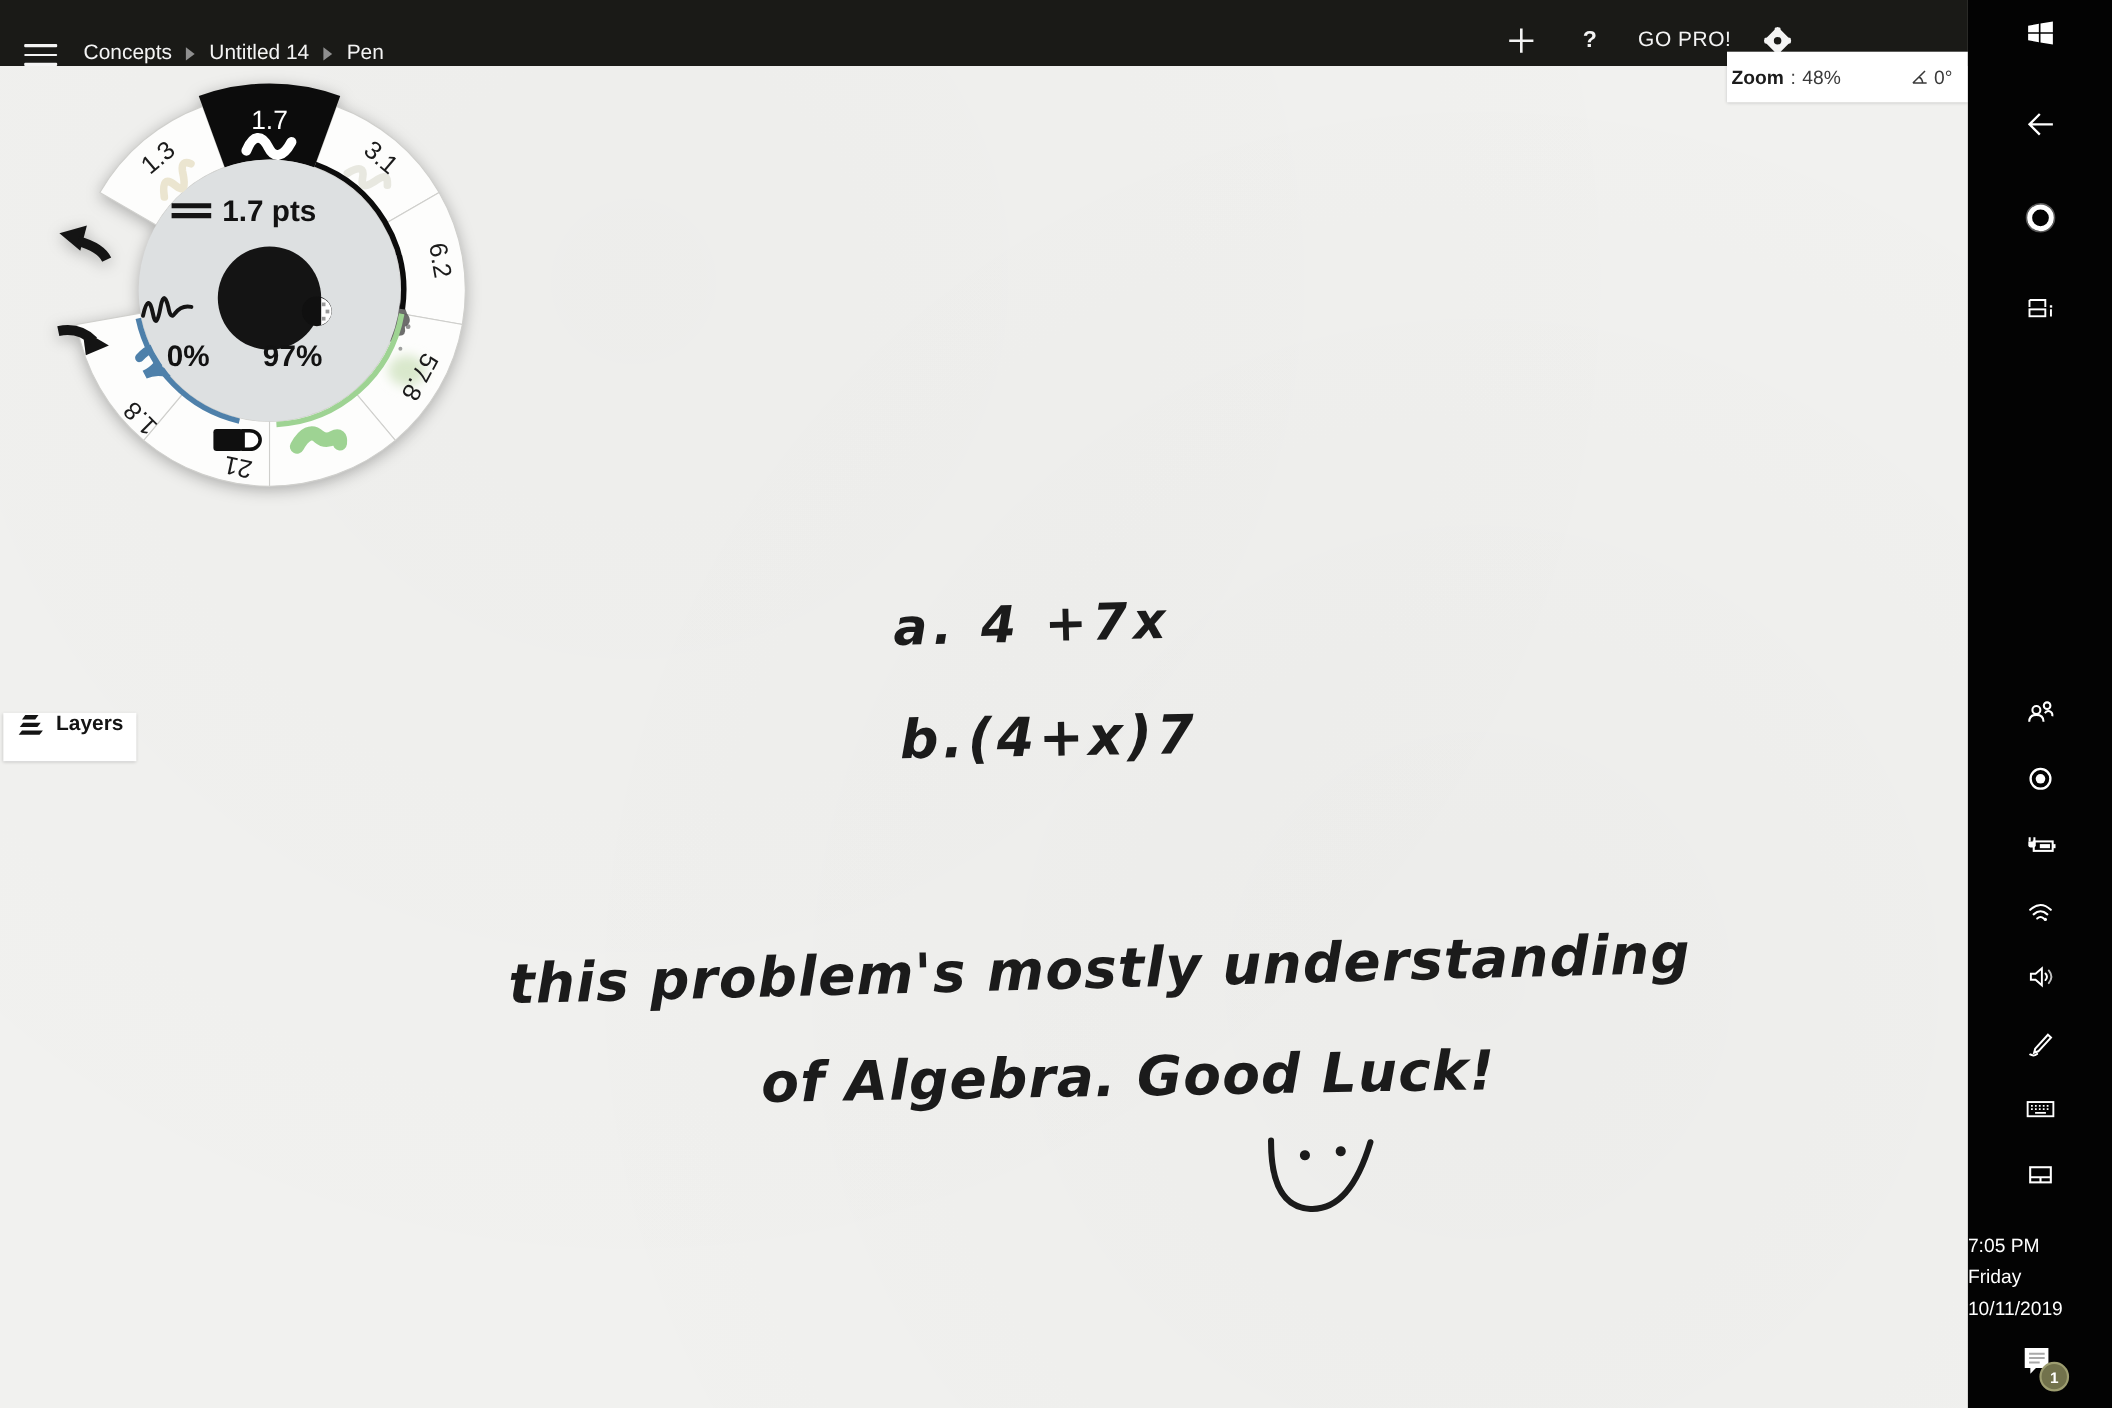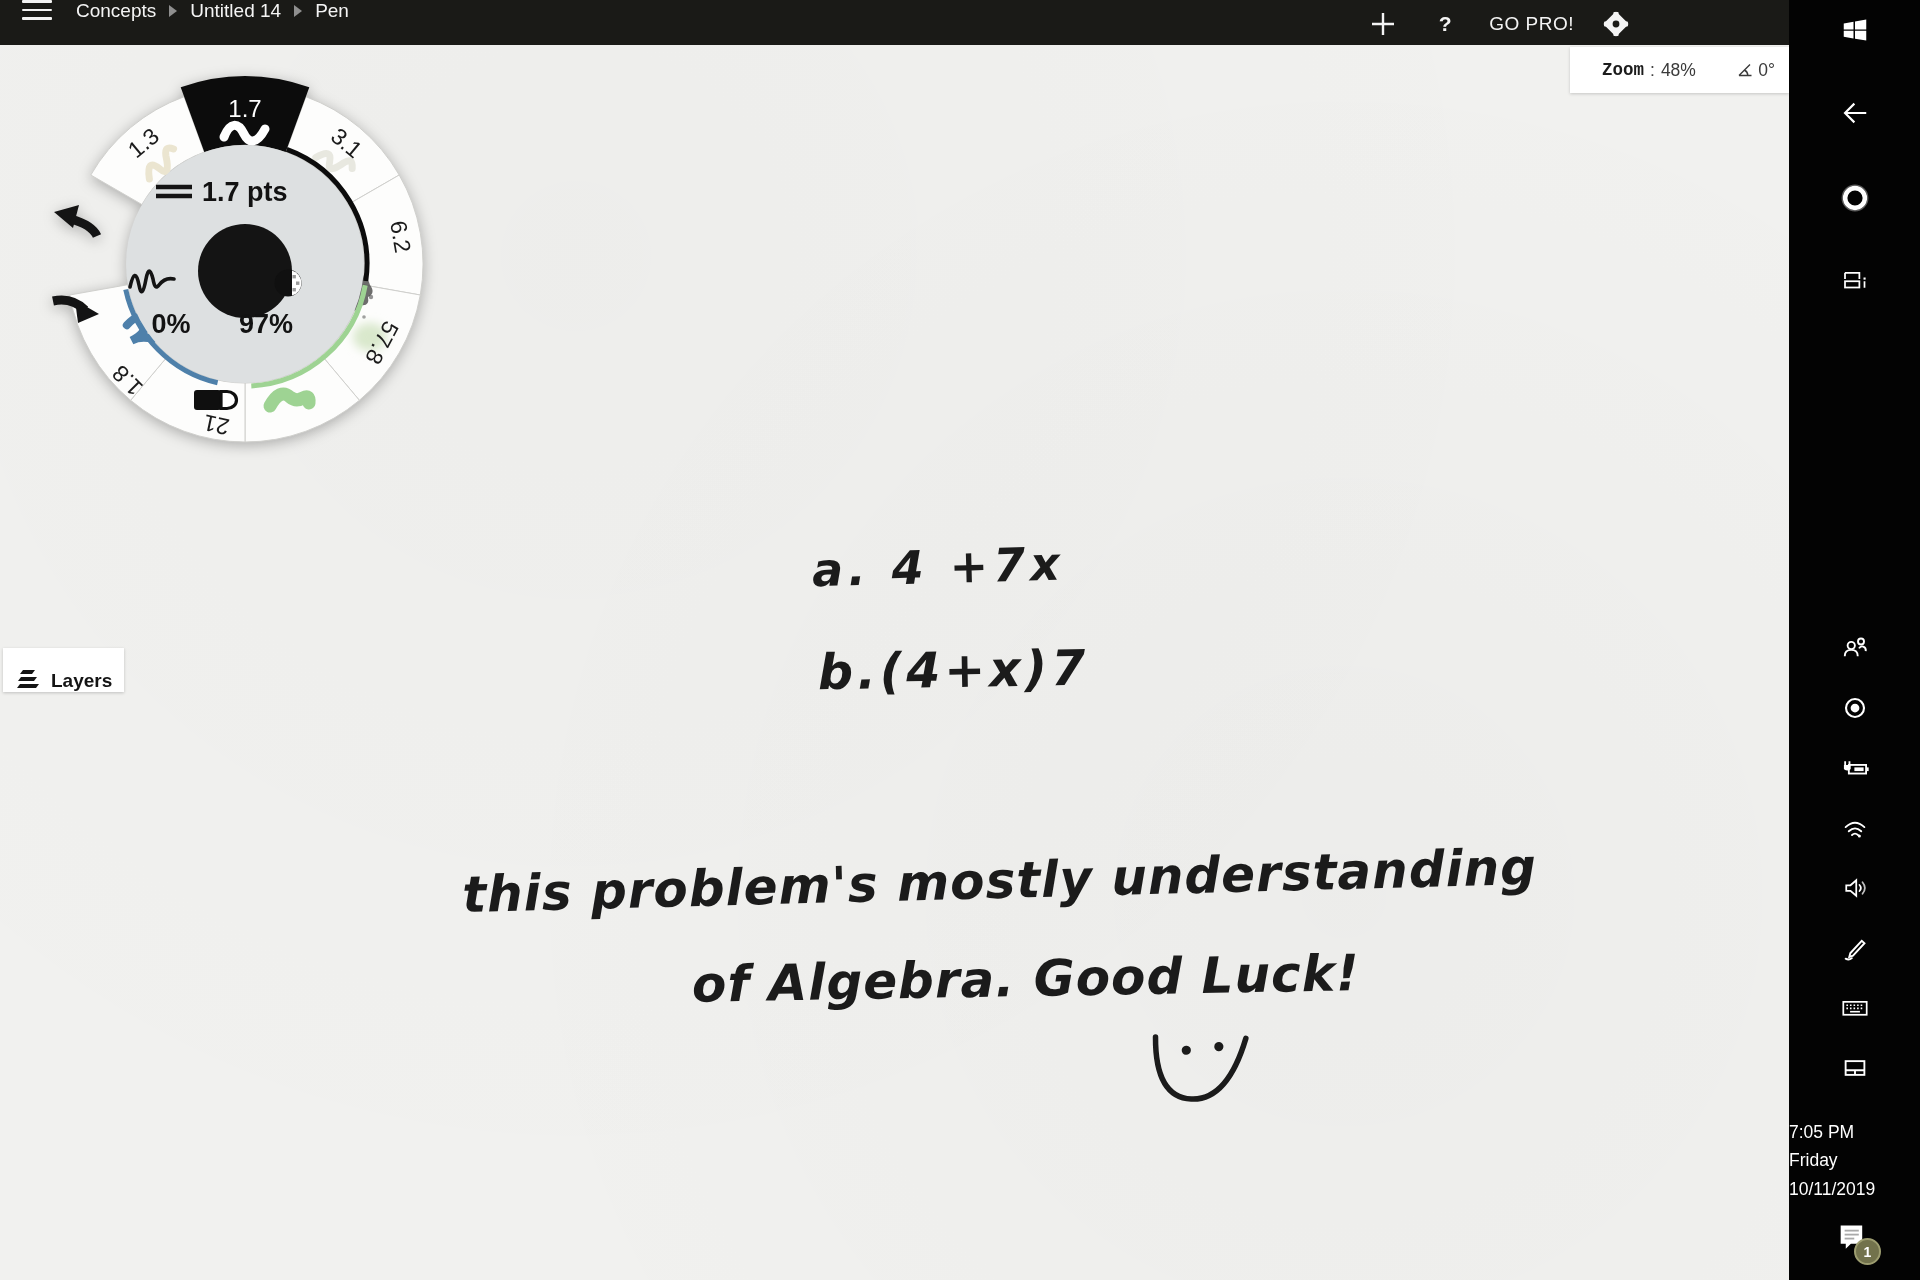--- a/index.html
+++ b/index.html
@@ -14,58 +14,58 @@
   #canvas-paper {
     position:absolute; inset:0;
     background:
       radial-gradient(circle at 30% 20%, rgba(0,0,0,0.015), transparent 60%),
       radial-gradient(circle at 70% 70%, rgba(0,0,0,0.02), transparent 55%),
       #f1f1ef;
   }
 
   
   #topbar {
-    position:absolute; left:0; top:0; width:1789px; height:45px;
-    background:#1a1a17; display:flex; align-items:flex-start; color:#f4f4f4;
+    position:absolute; left:0; top:0; width:1789px; height:60px;
+    background:#1a1a17; display:flex; align-items:flex-end; color:#f4f4f4;
   }
   #hamburger { width:30px; height:20px; margin-left:22px; display:flex; flex-direction:column; justify-content:space-between; cursor:pointer; }
   #hamburger span { display:block; height:2.6px; background:#f4f4f4; border-radius:1px; }
   .crumb { font-size:19px; color:#f4f4f4; }
   .crumb-sep { width:0; height:0; border-left:8px solid #8f8f8f; border-top:6px solid transparent; border-bottom:6px solid transparent; margin:0 13px; }
   #breadcrumb { display:flex; align-items:center; margin-left:24px; }
   #topbar-right { position:absolute; right:145px; display:flex; align-items:center; gap:0; }
   .tb-btn { display:flex; align-items:center; justify-content:center; height:47px; cursor:pointer; }
   #help-btn { font-size:21px; font-weight:700; color:#f4f4f4; width:60px; }
   #gopro-btn { font-size:19px; letter-spacing:0.5px; color:#f4f4f4; padding:4px 14px; }
   #plus-btn { width:64px; }
   #gear-btn { width:56px; }
 
   
   #zoombox {
     position:absolute; left:1570px; top:47px; width:219px; height:46px;
     background:#ffffff; box-shadow:0 1px 3px rgba(0,0,0,0.18);
     display:flex; align-items:center; font-size:17.5px; color:#1c1c1c;
   }
-  #zoombox .zlabel { font-weight:700; margin-left:32px;font-family:Liberation Mono, monospace; }
+  #zoombox .zlabel { font-weight:700; margin-left:4px; }
   #zoombox .zsep { margin:0 6px; color:#444; }
   #zoombox .zval { color:#3a3a3a; }
   #zoombox .angle-wrap { margin-left:auto; margin-right:14px; display:flex; align-items:center; gap:5px; color:#3a3a3a; }
 
   
   #wheel { position:absolute; left:40px; top:59px; width:410px; height:410px; filter:drop-shadow(0 3px 7px rgba(0,0,0,0.28)); }
   #wheel text { font-family:"Liberation Sans", sans-serif; }
   .seg-label { font-size:23px; fill:#1b1b1b; font-weight:500; text-anchor:middle; }
   .seg-label-active { font-size:24px; fill:#ffffff; font-weight:500; text-anchor:middle; }
   .disc-text { font-size:27px; fill:#121212; font-weight:600; }
 
   
   #layers-btn {
     position:absolute; left:3px; top:648px; width:121px; height:44px;
     background:#ffffff; box-shadow:0 1px 3px rgba(0,0,0,0.2);
-    display:flex; align-items:flex-end; gap:10px; padding-left:10px; cursor:pointer;
+    display:flex; align-items:flex-start; gap:10px; padding-left:10px; cursor:pointer;
   }
   #layers-btn .lab { font-size:19px; font-weight:600; color:#141414; }
 
   
   .hand {
     position:absolute; white-space:nowrap; color:#1b1b1b;
     font-family:"DejaVu Sans", sans-serif; font-style:italic; font-weight:700;
   }
   #hand-a { left:812px; top:540px; font-size:46px; letter-spacing:5px; transform:rotate(-1.5deg); }
   #hand-b { left:818px; top:642px; font-size:49px; letter-spacing:4px; transform:rotate(-1deg); }

